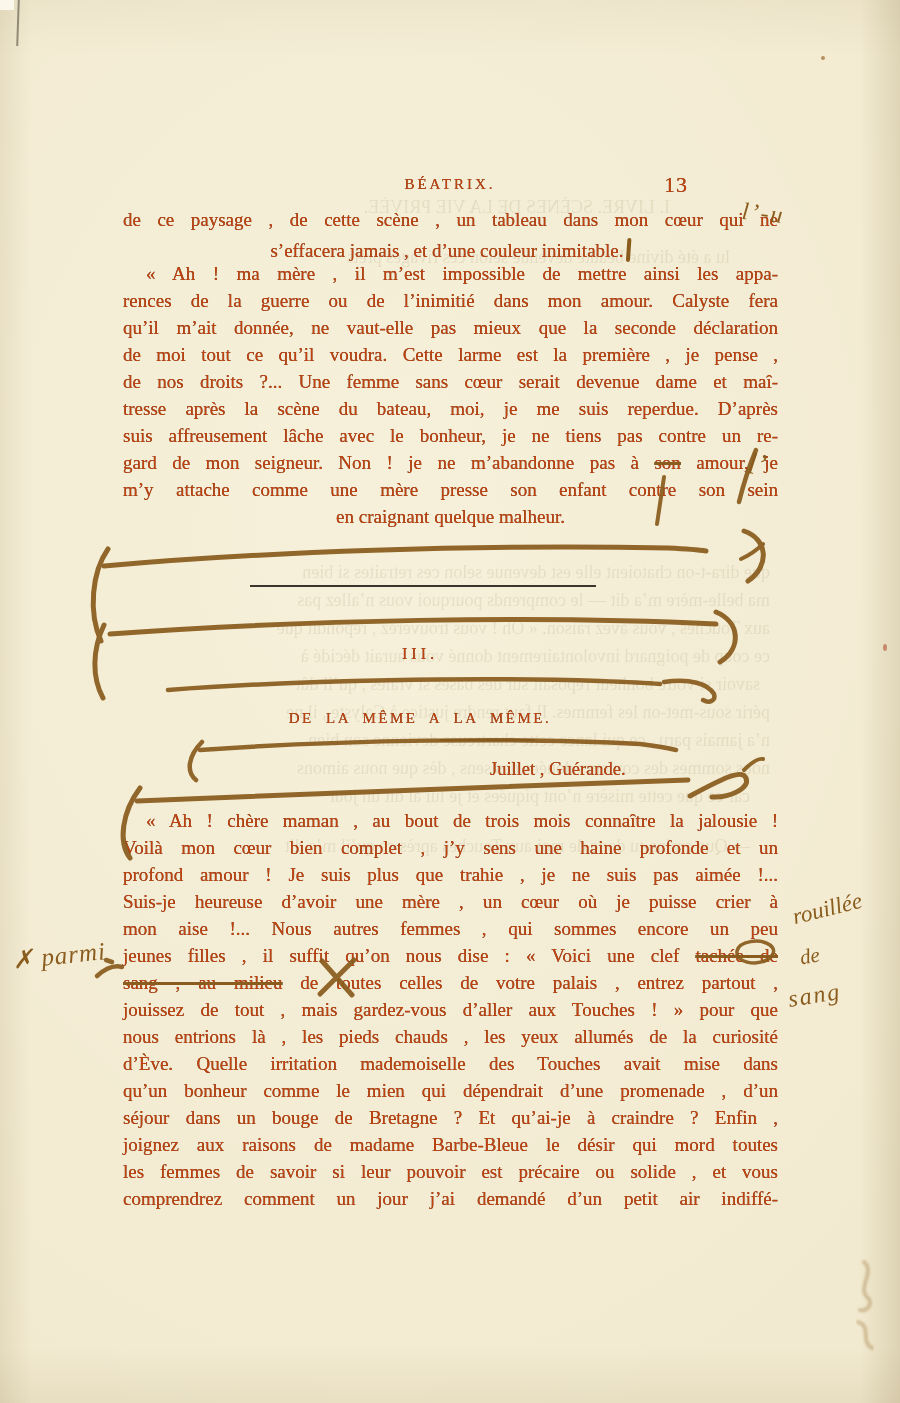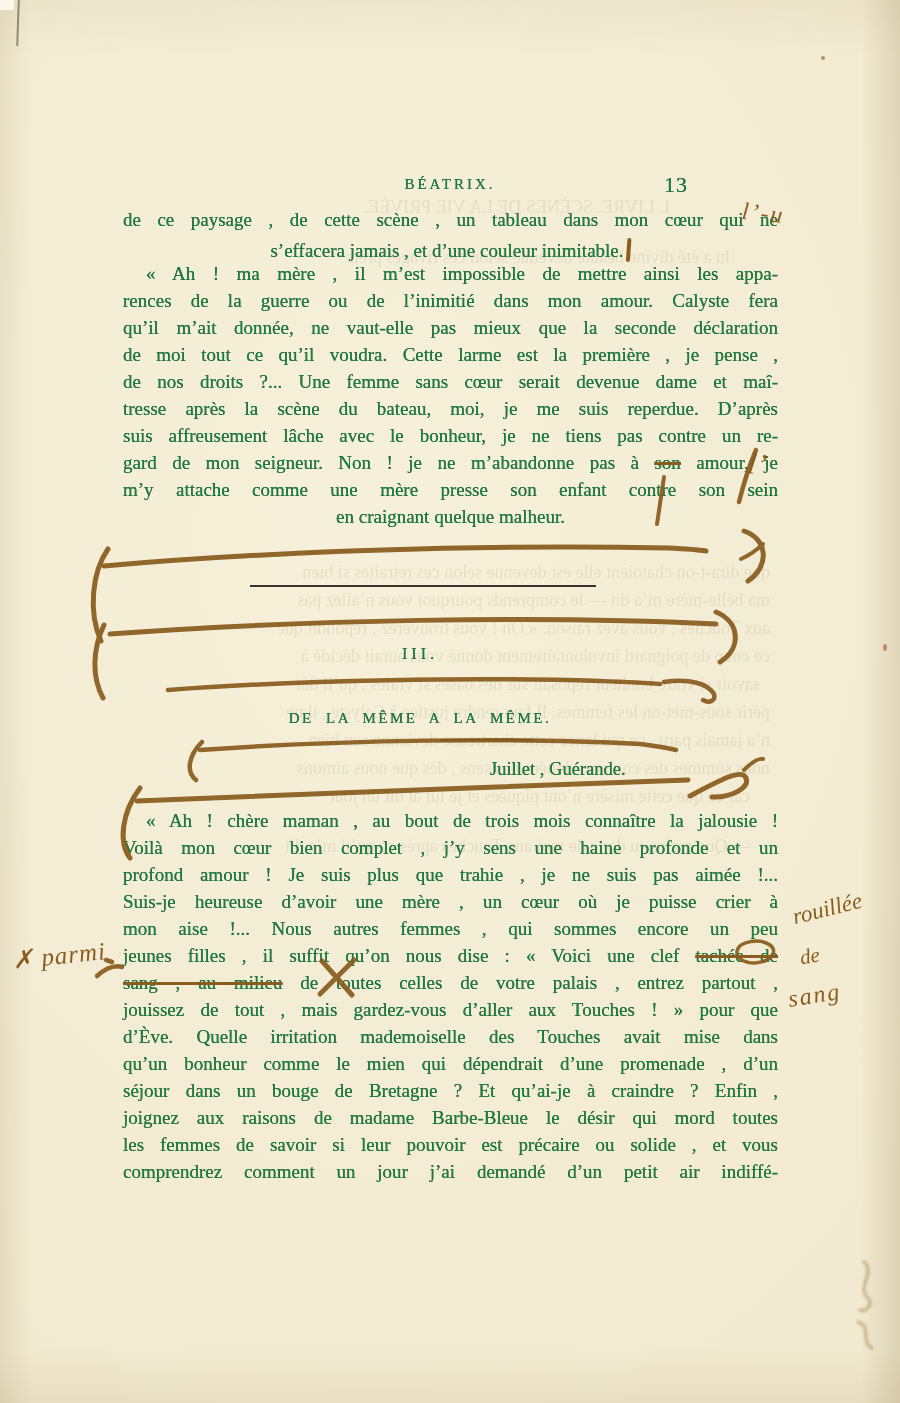--- a/index.html
+++ b/index.html
@@ -7,21 +7,21 @@
     width:900px;height:1403px;position:relative;overflow:hidden;
     font-family:"Liberation Serif","DejaVu Serif",serif;
     background-color:#f2ead0;
     background-image:
       radial-gradient(130% 110% at 42% 38%, rgba(255,252,238,0.35), rgba(0,0,0,0) 62%),
       linear-gradient(90deg, rgba(136,114,66,0.13) 0, rgba(0,0,0,0) 3.5%, rgba(0,0,0,0) 95.5%, rgba(136,114,66,0.20) 100%),
       linear-gradient(0deg, rgba(136,114,66,0.10) 0, rgba(0,0,0,0) 4%, rgba(0,0,0,0) 96%, rgba(136,114,66,0.07) 100%);
   }
   .abs{position:absolute;}
   
-  .print{color:#15803d;text-shadow:0 0 .5px rgba(51,45,36,.85);}
+  .print{color:#c2410c;text-shadow:0 0 .5px rgba(51,45,36,.85);}
   .header-title{top:176px;left:0;width:900px;text-align:center;font-size:15px;letter-spacing:3px;}
   .page-number{top:172px;left:664px;font-size:22px;letter-spacing:1px;}
   .para{width:655px;left:123px;font-size:19px;}
   .line{height:27px;line-height:27px;overflow:visible;}
   .jline{text-align:justify;text-align-last:justify;}
   .endline{text-align:center;}
   .indent{padding-left:23px;}
   .it{font-style:italic;}
   .strike{text-decoration:line-through;text-decoration-thickness:3px;text-decoration-color:#8a5c1e;text-decoration-skip-ink:none;}
   .insbar{display:inline-block;width:4px;height:24px;background:#8a5c1e;border-radius:2px;transform:rotate(4deg) translateY(5px);margin-left:3px;}
@@ -96,20 +96,21 @@
 
 <div class="abs para print" style="top:807px;">
     <div class="line jline indent"><span class="">« Ah ! chère maman , au bout de trois mois connaître la jalousie !</span></div>
     <div class="line jline"><span class="">Voilà mon cœur bien complet , j’y sens une haine profonde et un</span></div>
     <div class="line jline"><span class="">profond amour ! Je suis plus que trahie , je ne suis pas aimée !...</span></div>
     <div class="line jline"><span class="">Suis-je heureuse d’avoir une mère , un cœur où je puisse crier à</span></div>
     <div class="line jline"><span class="">mon aise !... Nous autres femmes , qui sommes encore un peu</span></div>
     <div class="line jline"><span class="">jeunes filles , il suffit qu’on nous dise : « Voici une clef </span><span class="strike">tachée de</span></div>
     <div class="line jline"><span class="strike">sang , au milieu</span><span class=""> de toutes celles de votre palais , entrez partout ,</span></div>
     <div class="line jline"><span class="">jouissez de tout , mais gardez-vous d’aller aux Touches ! » pour que</span></div>
+    <div class="line jline"><span class="">nous entrions là , les pieds chauds , les yeux allumés de la curiosité</span></div>
     <div class="line jline"><span class="">d’Ève. Quelle irritation mademoiselle des Touches avait mise dans</span></div>
     <div class="line jline"><span class="">qu’un bonheur comme le mien qui dépendrait d’une promenade , d’un</span></div>
     <div class="line jline"><span class="">séjour dans un bouge de Bretagne ? Et qu’ai-je à craindre ? Enfin ,</span></div>
     <div class="line jline"><span class="">joignez aux raisons de madame Barbe-Bleue le désir qui mord toutes</span></div>
     <div class="line jline"><span class="">les femmes de savoir si leur pouvoir est précaire ou solide , et vous</span></div>
     <div class="line jline"><span class="">comprendrez comment un jour j’ai demandé d’un petit air indiffé-</span></div>
   </div>
 
 <div class="abs hand mark-a">l’-u</div>
 <div class="abs hand mark-b">l’</div>

